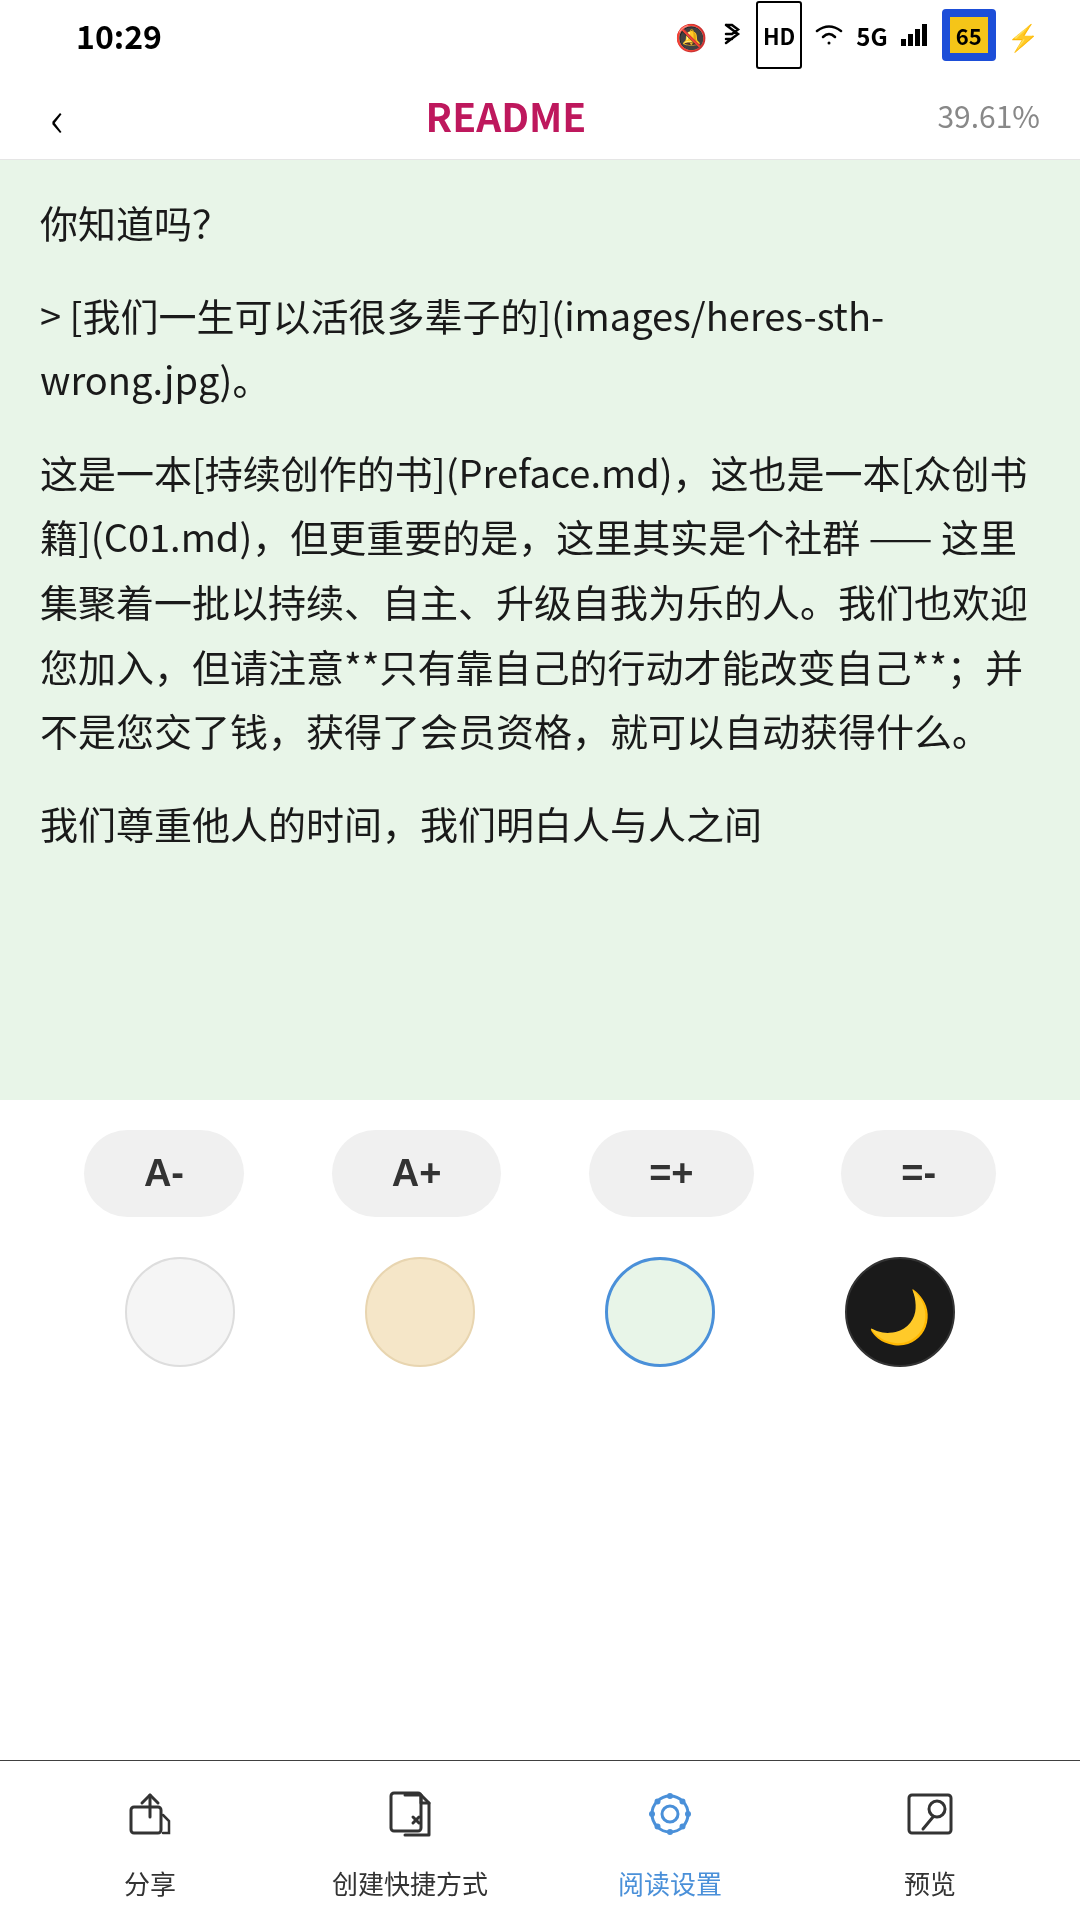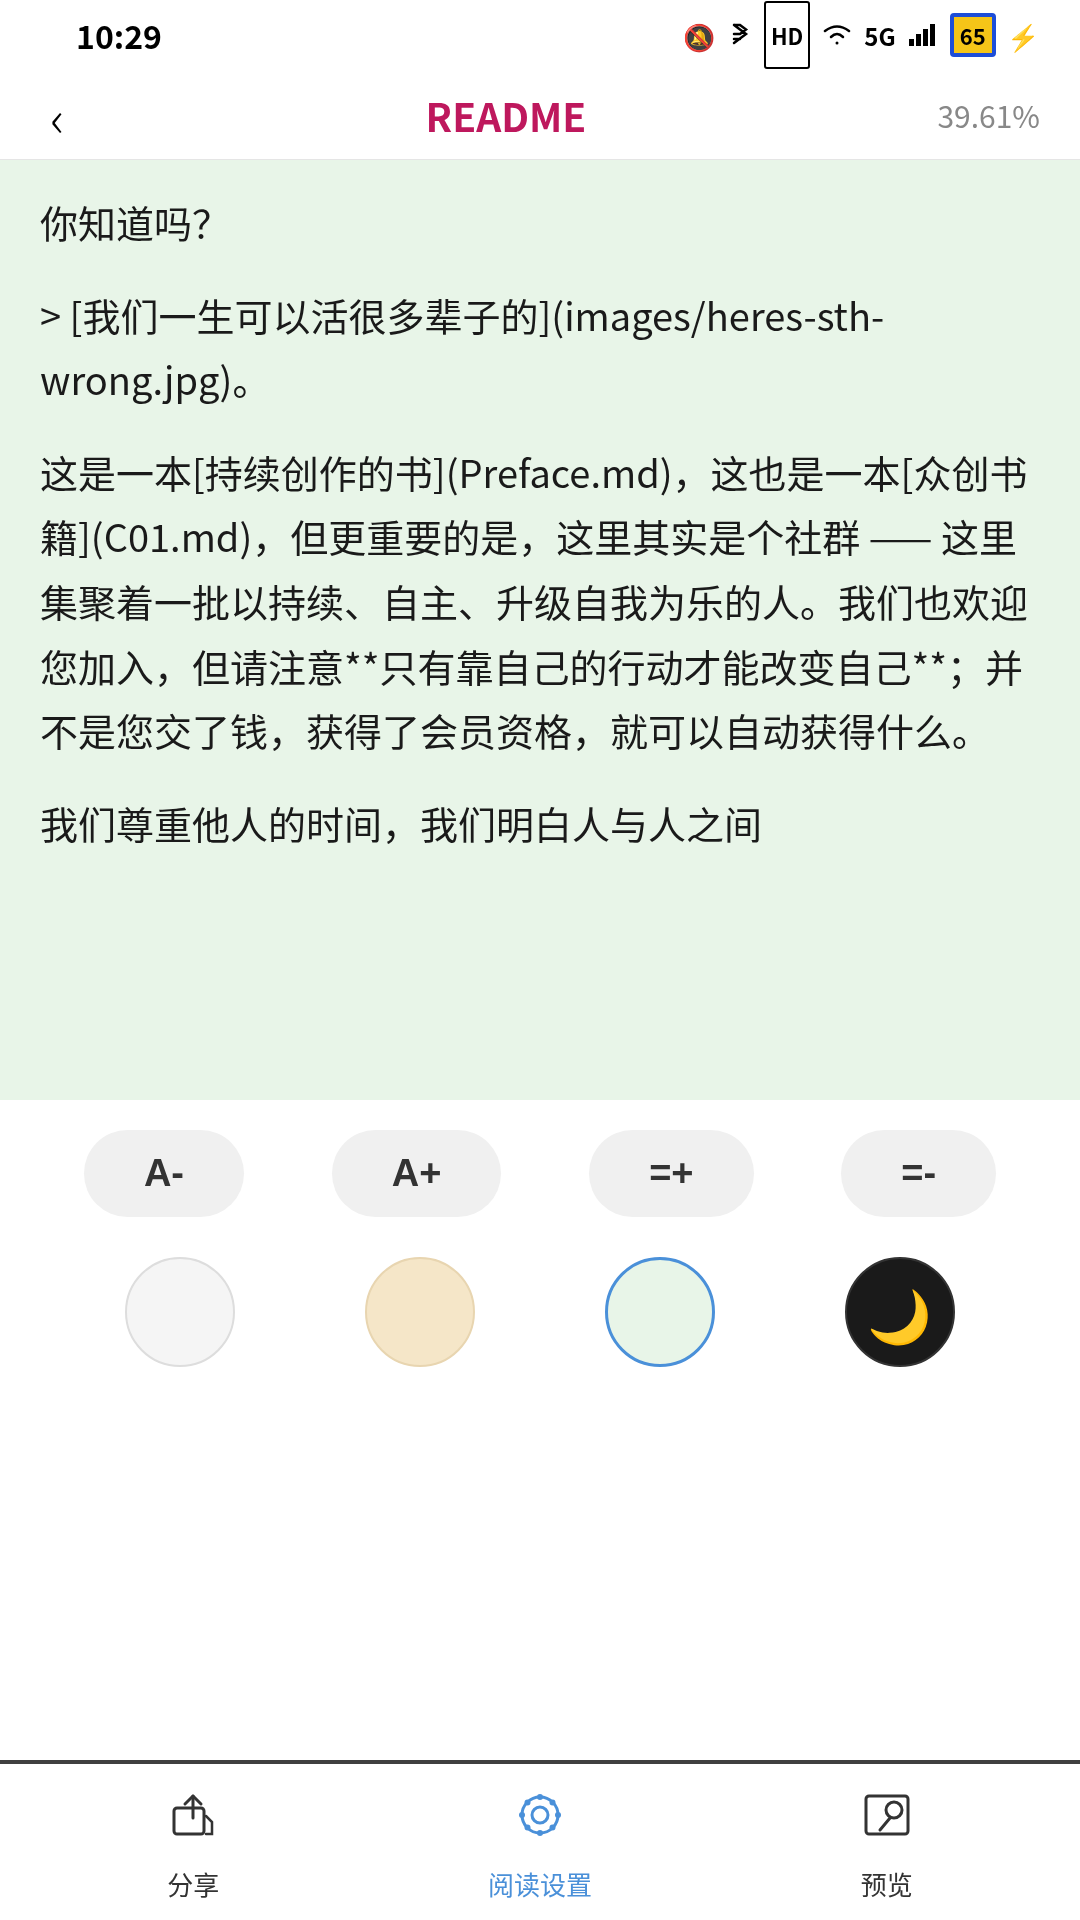--- a/index.html
+++ b/index.html
@@ -39,21 +39,21 @@
       align-items: center;
       gap: 12px;
       font-size: 26px;
       color: #000;
     }
 
     .battery-box {
       display: inline-flex;
       align-items: center;
       justify-content: center;
-      border: 4px solid #1d4ed8;
+      border: 8px solid #1d4ed8;
       border-radius: 4px;
       padding: 2px 6px;
       font-size: 22px;
       font-weight: 600;
       position: relative;
       background: #f5c518;
       color: #000;
     }
 
     
@@ -168,21 +168,21 @@
       background: #1a1a1a;
       border: 2px solid #333;
       font-size: 52px;
     }
 
     
     .bottom-nav {
       width: 100%;
       height: 160px;
       background: #fff;
-      border-top: 4px solid #404040;
+      border-top: 1px solid #404040;
       display: flex;
       justify-content: space-around;
       align-items: center;
       padding: 10px 20px;
       position: absolute;
       bottom: 0;
     }
 
     .bottom-nav-item {
       display: flex;
@@ -284,20 +284,32 @@
       <svg width="54" height="54" viewBox="0 0 54 54" fill="none">
         <rect x="8" y="20" width="30" height="26" rx="3" stroke="#333" stroke-width="3"></rect>
         <path d="M27 8 L27 30" stroke="#333" stroke-width="3" stroke-linecap="round"></path>
         <path d="M19 16 L27 8 L35 16" stroke="#333" stroke-width="3" stroke-linecap="round" stroke-linejoin="round"></path>
         <path d="M40 28 L46 34 L46 46 L40 46" stroke="#333" stroke-width="2.5" stroke-linecap="round"></path>
       </svg>
     </span>
     <span class="bottom-nav-label">分享</span>
   </div>
 
+  <div class="bottom-nav-item">
+    <span class="bottom-nav-icon">
+      <svg width="54" height="54" viewBox="0 0 54 54" fill="none">
+        <rect x="8" y="6" width="30" height="38" rx="3" stroke="#333" stroke-width="3"></rect>
+        <path d="M22 8 L38 8 L46 16 L46 48 L22 48" stroke="#333" stroke-width="3" stroke-linecap="round" stroke-linejoin="round"></path>
+        <path d="M38 8 L38 16 L46 16" stroke="#333" stroke-width="3" stroke-linecap="round" stroke-linejoin="round"></path>
+        <path d="M30 30 L36 36" stroke="#333" stroke-width="3" stroke-linecap="round"></path>
+        <path d="M36 30 L30 36" stroke="#333" stroke-width="3" stroke-linecap="round"></path>
+      </svg>
+    </span>
+    <span class="bottom-nav-label">创建快捷方式</span>
+  </div>
 
   <div class="bottom-nav-item">
     <span class="bottom-nav-icon active">
       <svg width="54" height="54" viewBox="0 0 54 54" fill="none">
         <circle cx="27" cy="27" r="18" stroke="#4a90d9" stroke-width="3"></circle>
         <circle cx="27" cy="27" r="8" stroke="#4a90d9" stroke-width="3"></circle>
         <circle cx="27" cy="9" r="3" fill="#4a90d9"></circle>
         <circle cx="27" cy="45" r="3" fill="#4a90d9"></circle>
         <circle cx="9" cy="27" r="3" fill="#4a90d9"></circle>
         <circle cx="45" cy="27" r="3" fill="#4a90d9"></circle>

